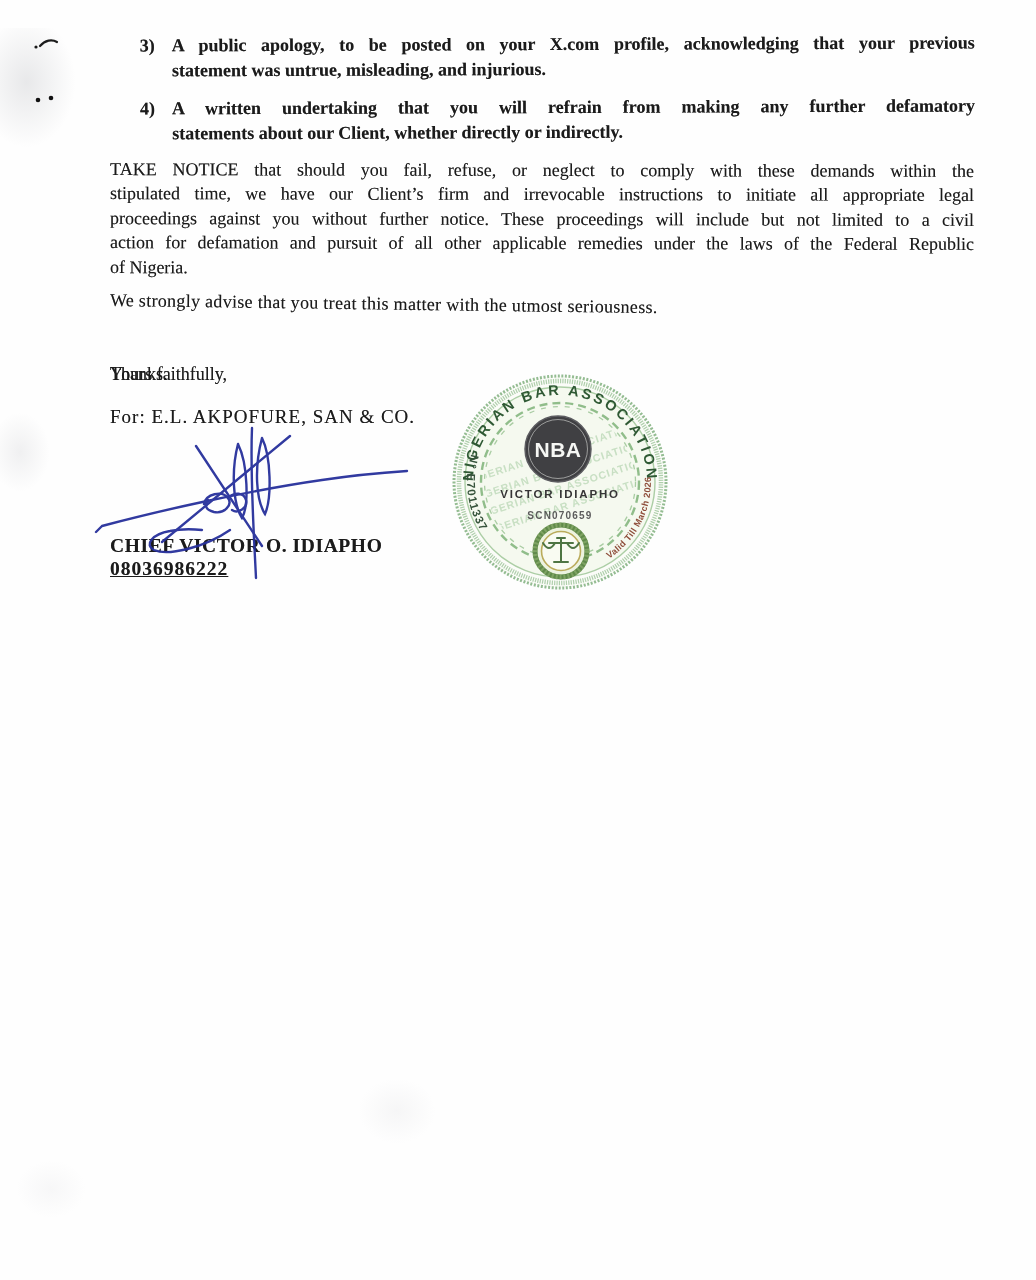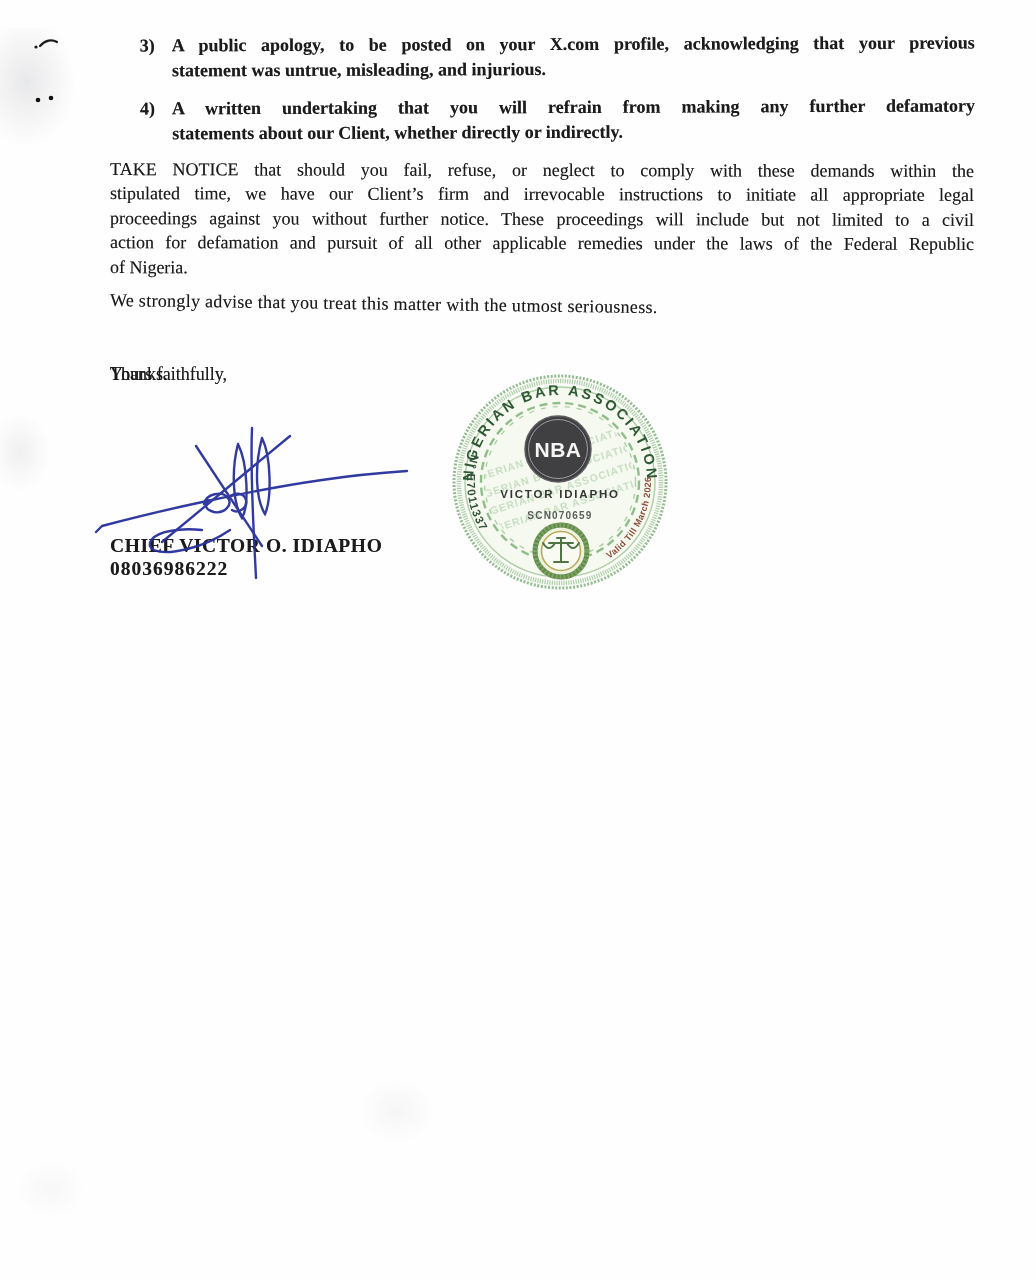--- a/index.html
+++ b/index.html
@@ -41,21 +41,21 @@
     font-size: 18px; line-height: 24.4px; transform: rotate(0.12deg); }
   .nline { display: block; text-align: justify; }
   .nline.just { text-align-last: justify; }
 
   .line { position: absolute; left: 110px; font-size: 18px; line-height: 24px; white-space: nowrap; }
   .advice { top: 288px; letter-spacing: .3px; transform: rotate(0.75deg); transform-origin: left center; }
   .thanks { top: 326px; margin-top: 36px; }
   .valediction { top: 362px; }
   .firm { top: 405px; font-size: 19px; letter-spacing: 1px; }
   .signame  { top: 534px; font-size: 19.5px; font-weight: bold; letter-spacing: .6px; }
-  .sigphone { top: 557px; font-size: 19.5px; font-weight: bold; letter-spacing: 1px; }
+  .sigphone { top: 557px; font-size: 19.5px; font-weight: bold; letter-spacing: 1px; text-decoration: underline; }
 
   .sig-svg  { position: absolute; left: 92px; top: 426px; }
   .seal-svg { position: absolute; left: 450px; top: 372px; filter: blur(.2px); }
   .marks-svg{ position: absolute; left: 25px;  top: 30px; }
 </style>
 </head>
 <body>
 
 <div class="page">
 
@@ -92,20 +92,21 @@
     <span class="nline just">TAKE NOTICE that should you fail, refuse, or neglect to comply with these demands within the</span>
     <span class="nline just">stipulated time, we have our Client’s firm and irrevocable instructions to initiate all appropriate legal</span>
     <span class="nline just">proceedings against you without further notice. These proceedings will include but not limited to a civil</span>
     <span class="nline just">action for defamation and pursuit of all other applicable remedies under the laws of the Federal Republic</span>
     <span class="nline">of Nigeria.</span>
   </div>
 
   <div class="line advice txt">We strongly advise that you treat this matter with the utmost seriousness.</div>
   <div class="line thanks txt">Thanks.</div>
   <div class="line valediction txt">Yours faithfully,</div>
+  <div class="line firm txt">For: E.L. AKPOFURE, SAN &amp; CO.</div>
   <div class="line signame txt">CHIEF VICTOR O. IDIAPHO</div>
   <div class="line sigphone txt">08036986222</div>
 
   <svg class="sig-svg" width="330" height="155" viewBox="0 0 330 155">
     <g stroke="#27309b" stroke-width="2.4" fill="none" stroke-linecap="round" opacity="0.95">
       <path d="M 10 100 L 4 106 M 10 100 C 70 84, 160 64, 230 54 C 270 48, 300 46, 315 45"></path>
       <path d="M 104 20 L 170 120"></path>
       <path d="M 198 10 L 70 116"></path>
       <path d="M 146 18 C 139 45, 141 78, 150 92 C 157 80, 156 38, 146 18"></path>
       <path d="M 170 12 C 162 42, 164 74, 173 88 C 180 72, 179 30, 170 12"></path>

